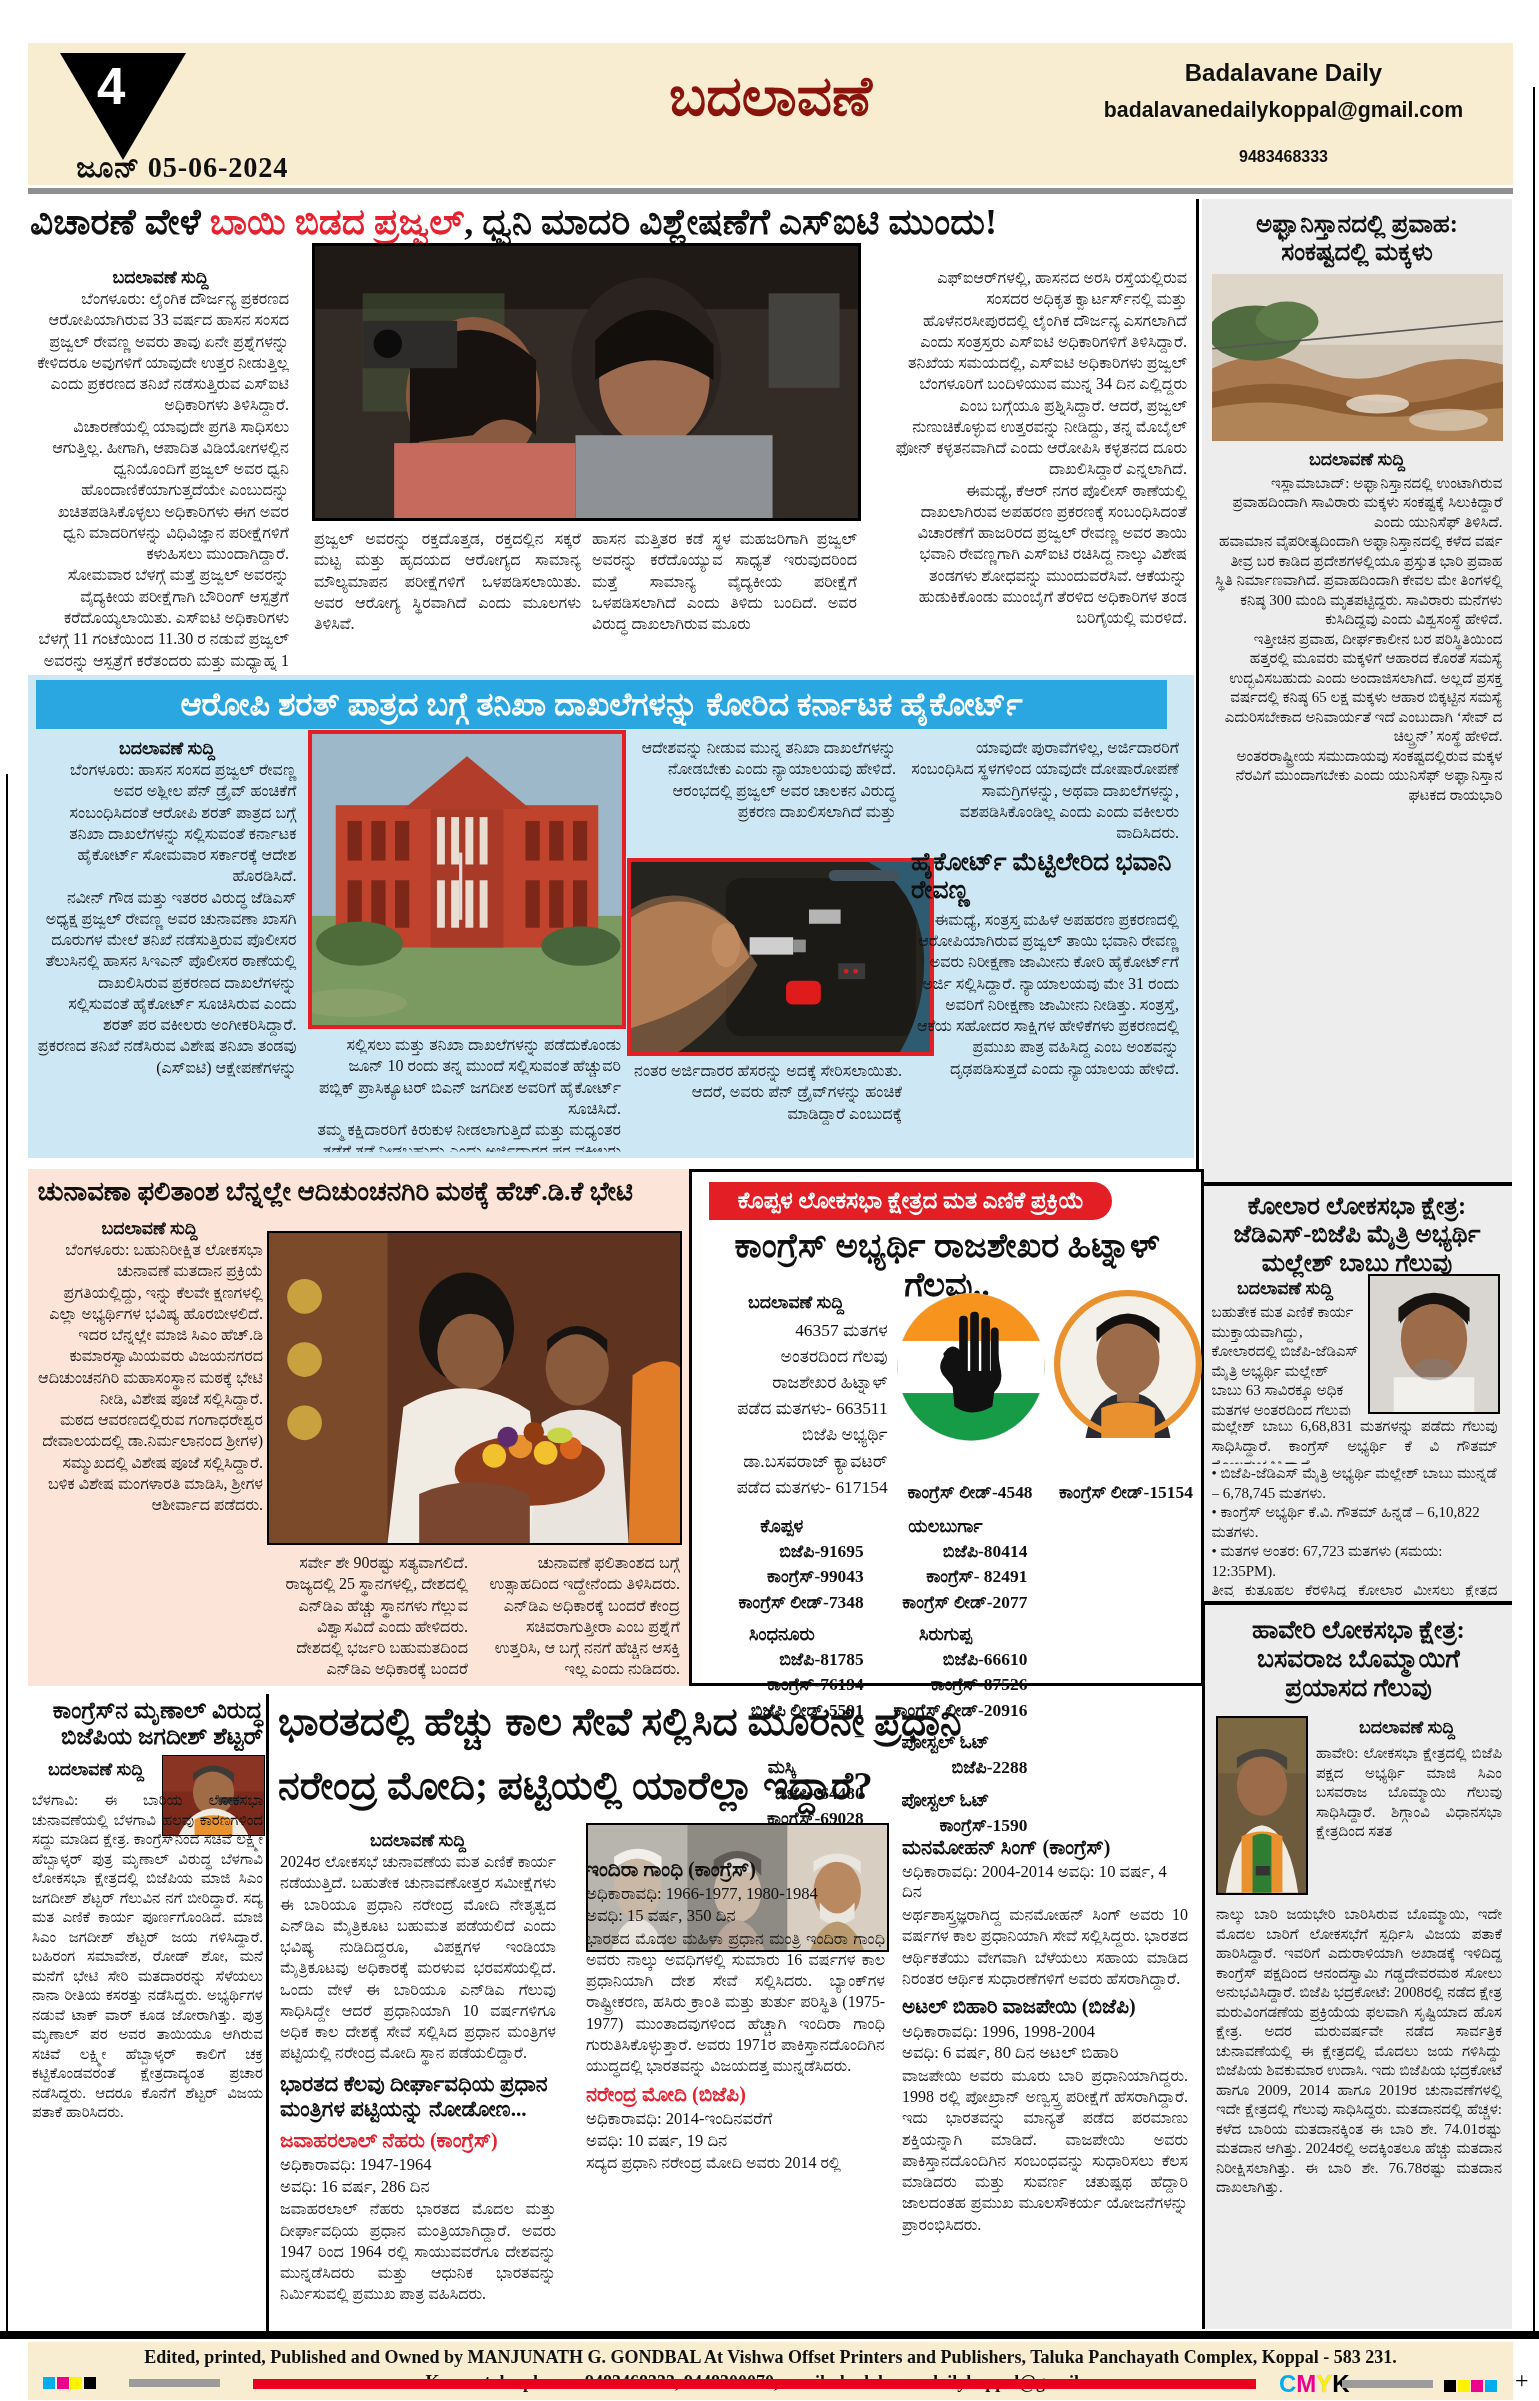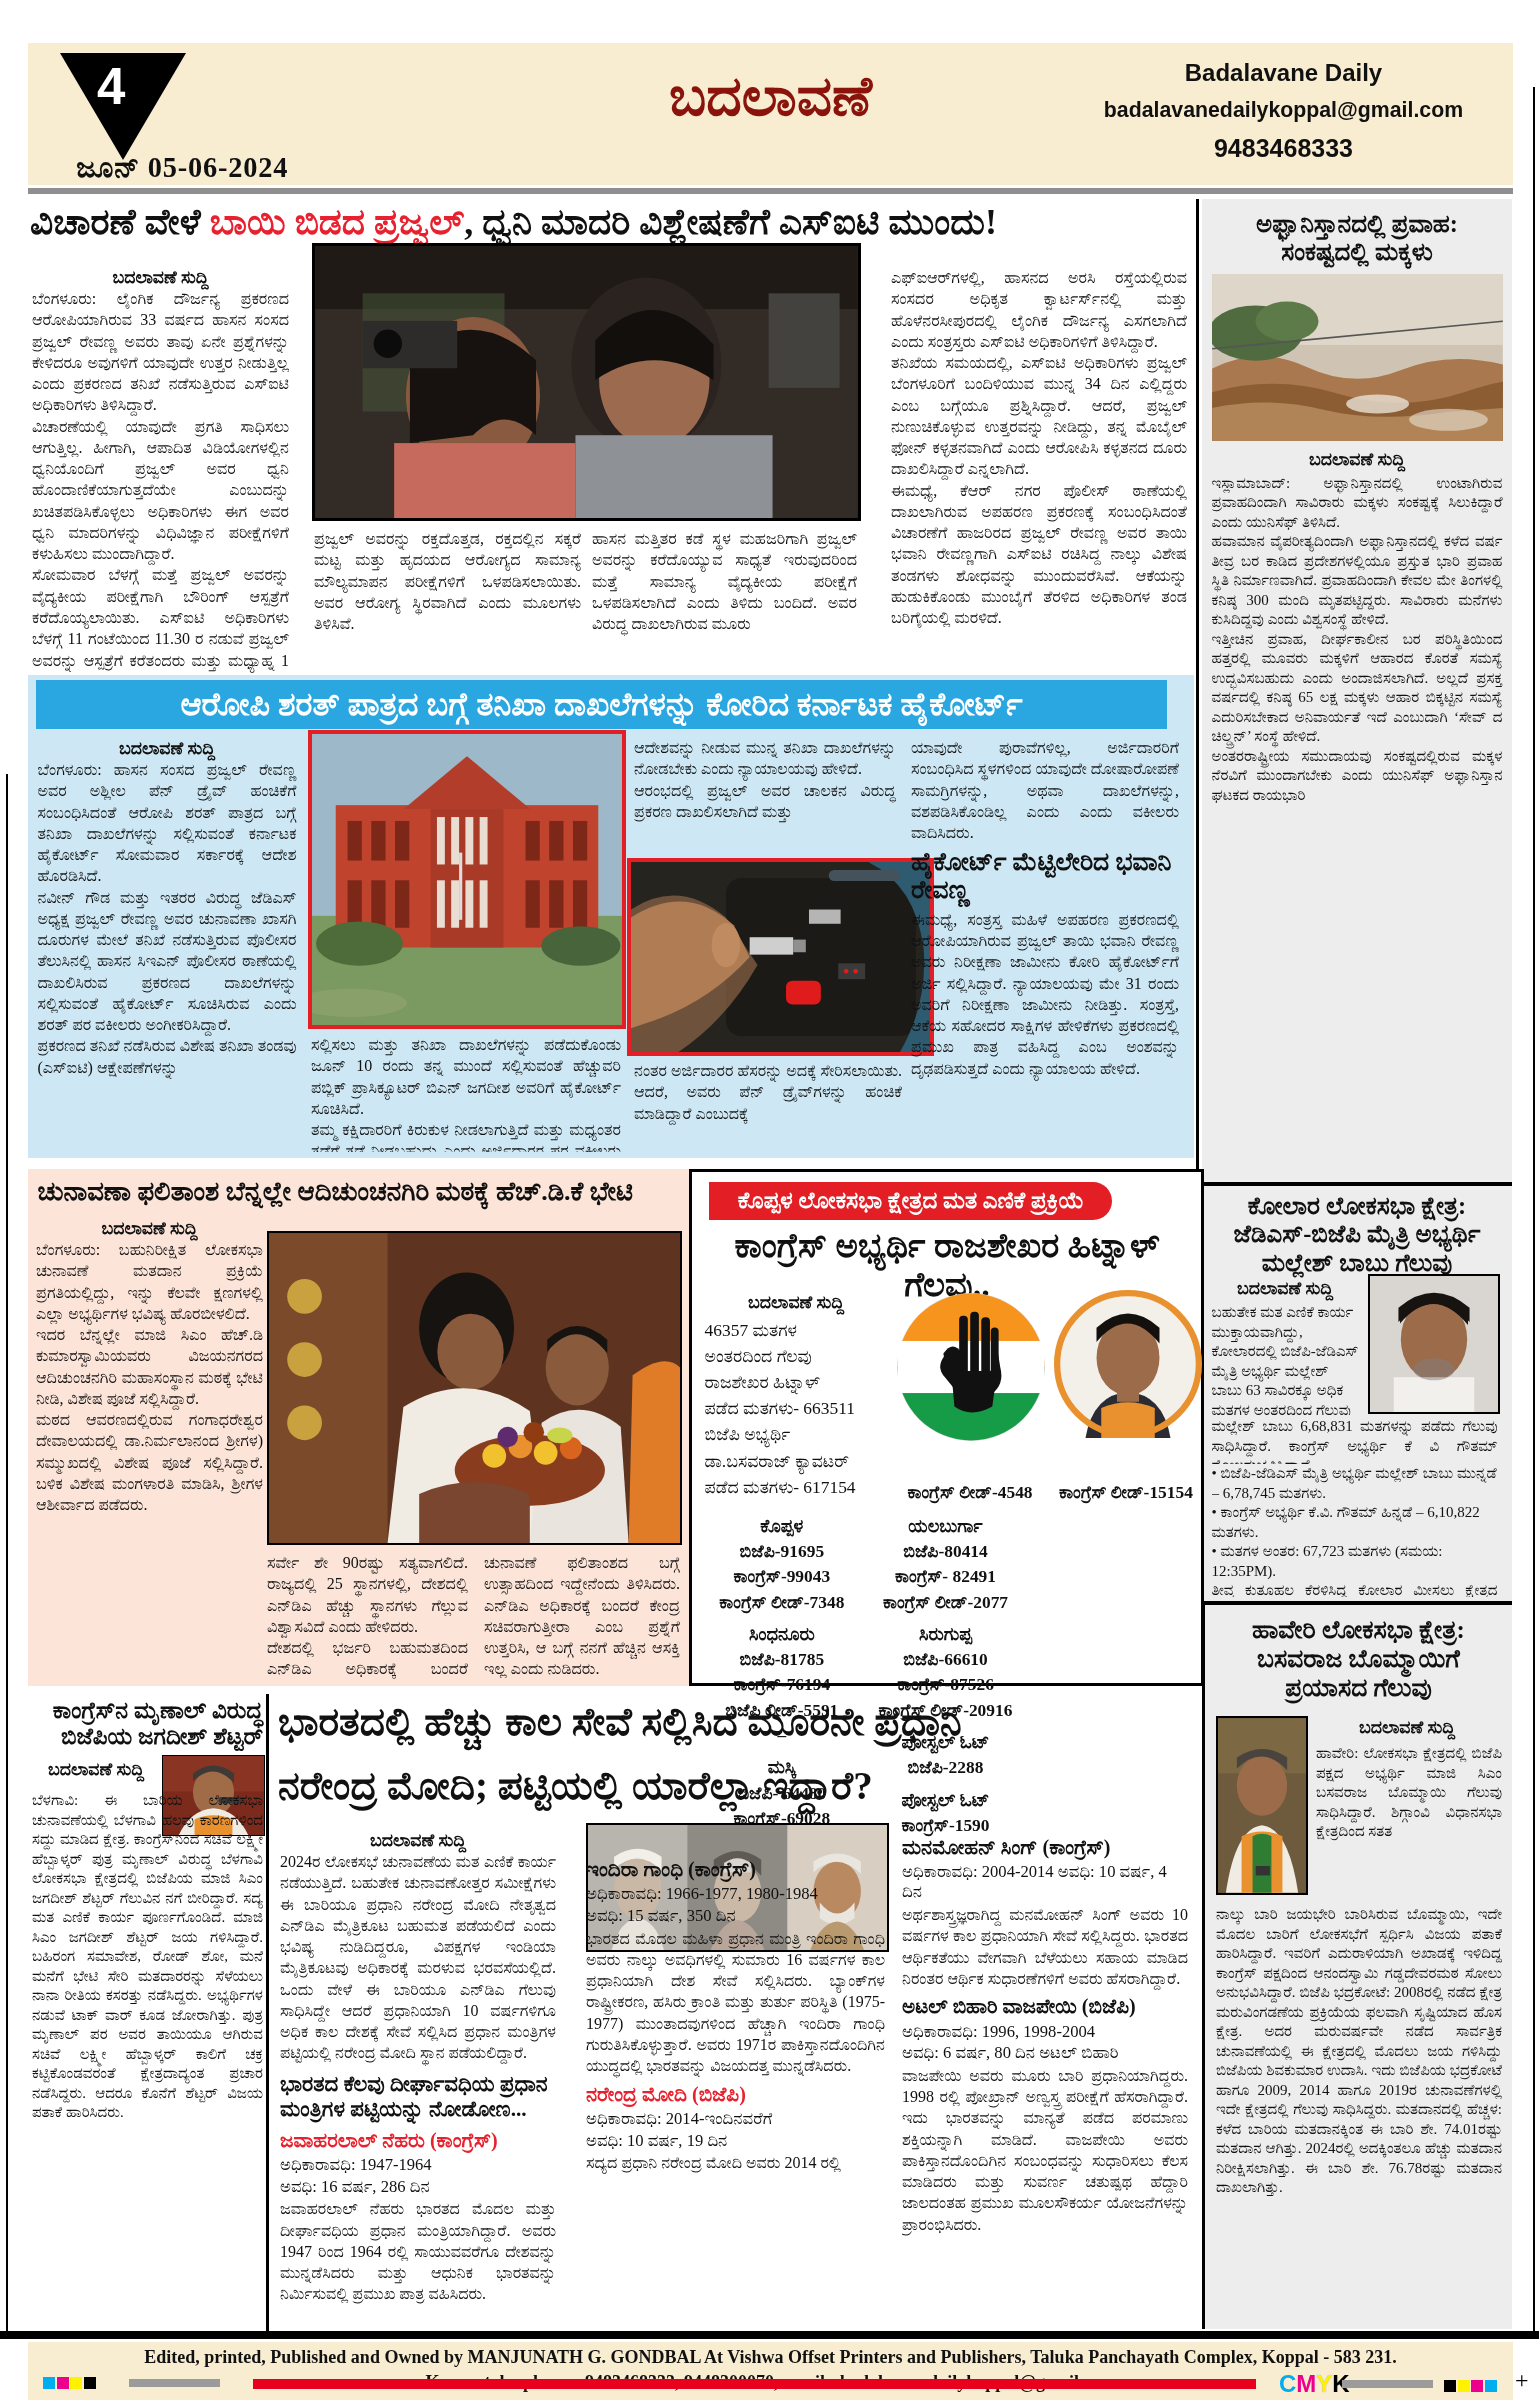--- a/index.html
+++ b/index.html
@@ -1,35 +1,35 @@
 <!DOCTYPE html>
 <html style="font-size:12.6px"><head>
 <meta charset="utf-8">
 <style>
   html,body{margin:0;padding:0;background:#ffffff;}
   body{font-family:"Liberation Serif","DejaVu Sans",serif;color:#111;}
   #page{position:relative;width:1539px;height:2401px;background:#fff;overflow:hidden;}
   .abs{position:absolute;}
   .just{text-align:justify;}
-  .prewrap{white-space:pre-line;}
+  .prewrap{white-space:pre-line;text-align:right;}
   .ov{overflow:hidden;}
   .body-txt{font-size:16px;line-height:1.33;}
   .body-sm{font-size:15px;line-height:1.3;}
   .byline{font-weight:bold;font-size:17.4px;text-align:center;}
 
   
   .header-band{left:28px;top:43px;width:1485px;height:142px;background:#f8ecd1;}
   .tri{left:32px;top:9.5px;width:0;height:0;border-left:63px solid transparent;border-right:63px solid transparent;border-top:107px solid #000;}
   .tri-num{left:69px;top:14.2px;color:#fff;font-size:51px;font-weight:bold;font-family:"Liberation Sans",sans-serif;}
   .date-line{left:14.2px;top:109px;font-size:28.4px;font-weight:bold;letter-spacing:0.8px;margin-left:34px;}
   .masthead{left:0;top:22px;width:100%;text-align:center;font-size:55px;font-weight:bold;color:#8a130b;}
   .brandbox{right:24px;top:16px;width:411px;text-align:center;font-weight:bold;font-family:"Liberation Sans",sans-serif;}
   .brandbox .l1{font-size:24px;}
   .brandbox .l2{font-size:21.3px;margin-top:11px;}
-  .brandbox .l3{font-size:25px;margin-top:11px;}
+  .brandbox .l3{font-size:16px;margin-top:25px;}
   .gray-rule{left:28px;top:188px;width:1485px;height:5.5px;background:#8f8f8f;}
 
   
   .lead-headline{left:30px;top:204px;width:1165px;font-size:36px;font-weight:bold;line-height:1.05;}
   .red{color:#e8212e;}
   .lead-col1{left:32px;top:267px;width:257px;height:415px;}
   .lead-photo{left:312px;top:243px;width:543px;height:272px;border:3.2px solid #000;background:#2b2420;}
   .cap-a{left:314px;top:528px;width:267px;height:154px;}
   .cap-b{left:592px;top:528px;width:265px;height:154px;}
   .lead-col3{left:891px;top:267px;width:296px;height:415px;}

